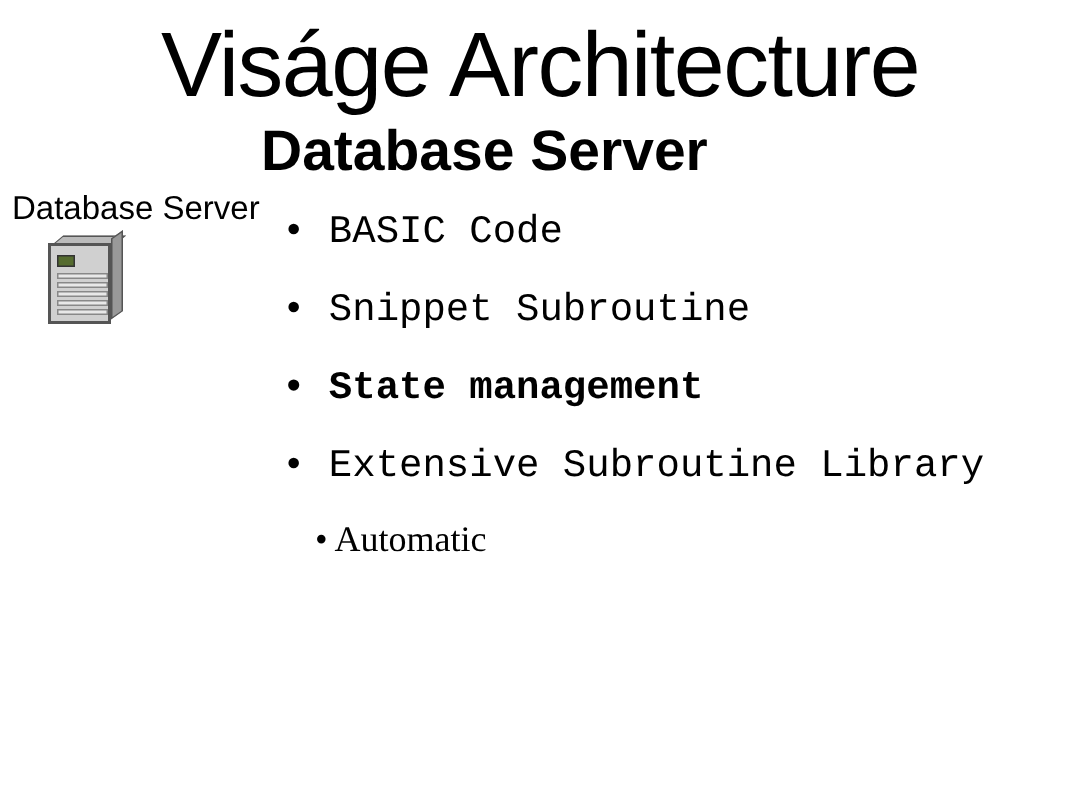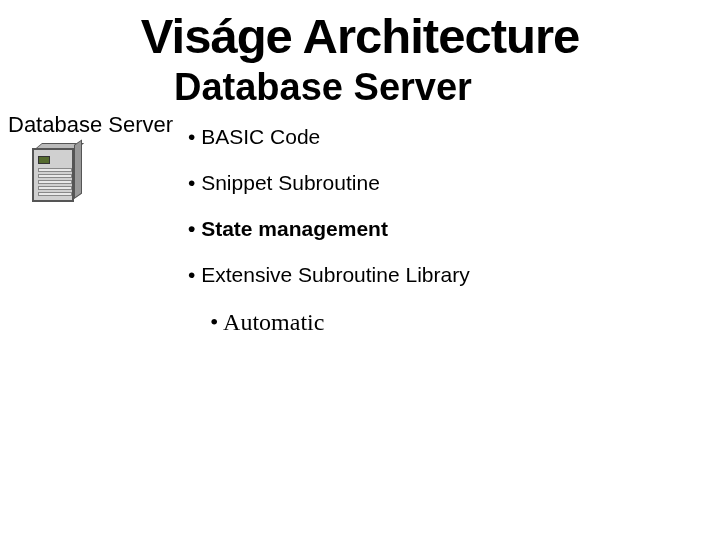--- a/index.html
+++ b/index.html
@@ -6,22 +6,22 @@
     body {
       width: 720px;
       height: 540px;
       background: #ffffff;
       font-family: "Times New Roman", Times, serif;
       color: #000;
       position: relative;
       overflow: hidden;
     }
     .main-title {
-      font-size: 49px;
-      font-weight: bold;
+      font-size: 61px;
+      font-weight: normal;
       font-family: Verdana, Geneva, sans-serif;
       text-align: center;
       padding-top: 8px;
       letter-spacing: -1px;
     }
     .content-wrap {
       display: flex;
       padding: 0 8px;
     }
     .left-col {
@@ -43,22 +43,22 @@
     }
     .sub-title {
       font-size: 38px;
       font-weight: bold;
       font-family: Verdana, Geneva, sans-serif;
       margin-top: 2px;
       margin-bottom: 16px;
       margin-left: -4px;
     }
     .bullet-l1 {
-      font-size: 21px;
-      font-family: Liberation Sans, sans-serif;
+      font-size: 26px;
+      font-family: Liberation Mono, monospace;
       margin-bottom: 22px;
       margin-left: 10px;
     }
     .bullet-l1:last-of-type {
       margin-bottom: 18px;
     }
     .bullet-l1.bold {
       font-weight: bold;
     }
     .bullet-l2 {

